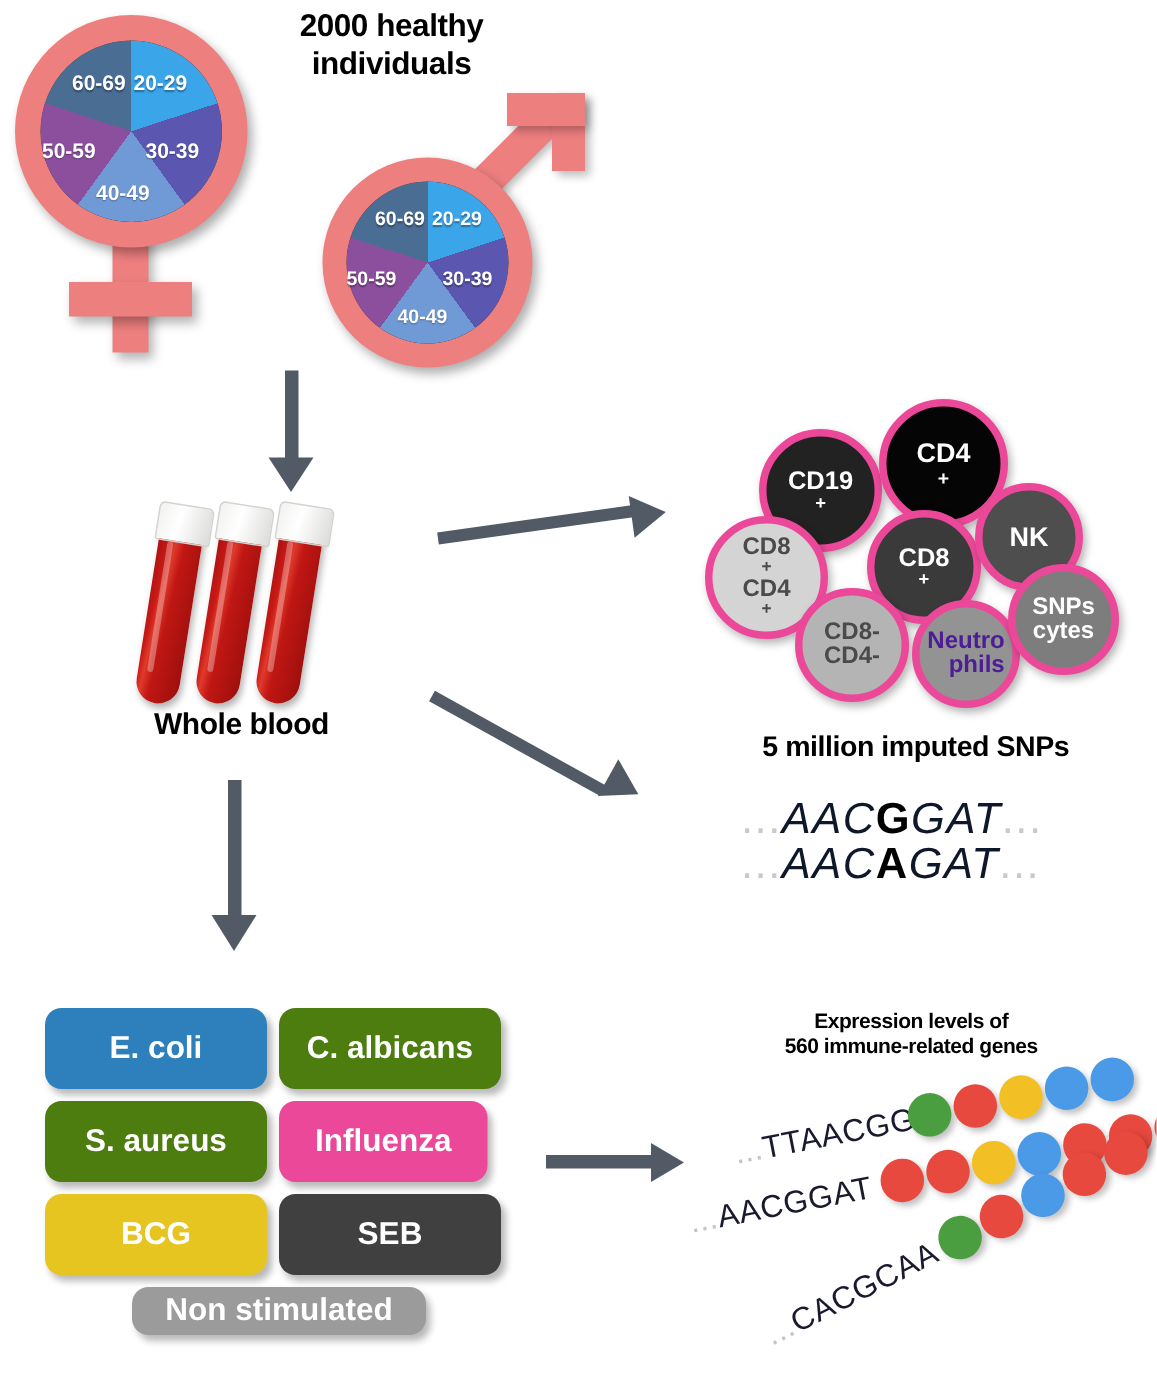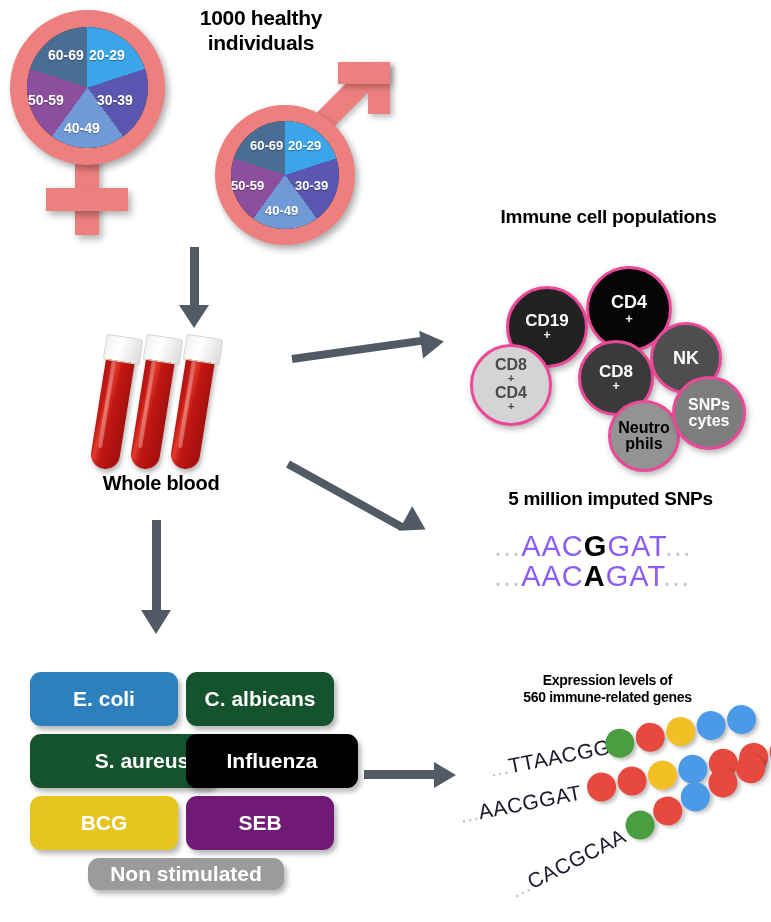--- a/index.html
+++ b/index.html
@@ -43,33 +43,33 @@
              background:linear-gradient(95deg,#a81010 0%,#c81a16 22%,#e03a2c 32%,#c01713 48%,#9d0f0d 100%);
              border-radius:2px 2px 15px 15px;
              box-shadow:2px 3px 5px rgba(0,0,0,.3);}
   .tube-cap{position:absolute;width:35px;height:24px;left:-3px;top:-12px;
             background:linear-gradient(100deg,#f2f2f0,#ffffff 40%,#dcdcda);
             border-radius:4px 4px 2px 2px;border:1px solid #d3d3d0;}
   .tube-gloss{position:absolute;left:6px;top:14px;width:4px;height:88px;
               background:rgba(255,255,255,.30);border-radius:3px;}
 
   
-  .cell{position:absolute;border-radius:50%;border:3px solid #ec4899;
+  .cell{position:absolute;border-radius:50%;border:5px solid #ec4899;
         box-sizing:border-box;display:flex;align-items:center;
         justify-content:center;text-align:center;font-weight:bold;
         line-height:1.02;box-shadow:2px 3px 6px rgba(0,0,0,.30);}
   .cell span{display:block;}
   .sup{font-size:.72em;vertical-align:super;}
 
   
   .seqrow{position:absolute;font-size:29px;font-weight:normal;
           font-family:"Liberation Sans","DejaVu Sans",sans-serif;
           white-space:nowrap;letter-spacing:1px;}
   .seqrow .dim{color:#c9c9c9;}
-  .seqrow .mid{color:#8b5cf6;}
+  .seqrow .mid{color:#0f172a;font-style:italic;}
   .seqrow .snp{color:#000;font-weight:bold;}
 
   
   .pill{position:absolute;border-radius:11px;color:#fff;font-weight:bold;
         display:flex;align-items:center;justify-content:center;
         font-size:21px;box-shadow:3px 4px 5px rgba(0,0,0,.28);}
 
   
   .strand{position:absolute;transform-origin:0 50%;}
   .strand-txt{position:absolute;font-size:21px;color:#1a1a2e;white-space:nowrap;
@@ -116,21 +116,21 @@
              #8b4f9e 216deg 288deg,
              #4a6d94 288deg 360deg);"></div>
     </div>
     <div class="slice-lbl" style="left:83px;top:78px;font-size:13px;">20-29</div>
     <div class="slice-lbl" style="left:90px;top:118px;font-size:13px;">30-39</div>
     <div class="slice-lbl" style="left:60px;top:143px;font-size:13px;">40-49</div>
     <div class="slice-lbl" style="left:26px;top:118px;font-size:13px;">50-59</div>
     <div class="slice-lbl" style="left:45px;top:78px;font-size:13px;">60-69</div>
   </div>
 
-  <div class="hd abs" id="title-1000" style="white-space:pre-line;">1000 healthy
+  <div class="hd abs" id="title-1000" style="white-space:pre-line;">2000 healthy
 individuals</div>
 
   <div>
     <div class="arrow-line" style="left:190px;top:247px;width:9px;height:62px;"></div>
     <div class="arrow-head" style="left:179px;top:305px;
          border-left:15px solid transparent;border-right:15px solid transparent;
          border-top:23px solid #525a66;"></div>
   </div>
 
   <div class="abs" style="left:100px;top:340px;width:140px;height:140px;">
@@ -172,21 +172,20 @@
          border-left:23px solid #525a66;transform:rotate(29deg);"></div>
   </div>
 
   <div>
     <div class="arrow-line" style="left:152px;top:520px;width:9px;height:94px;"></div>
     <div class="arrow-head" style="left:141px;top:610px;
          border-left:15px solid transparent;border-right:15px solid transparent;
          border-top:24px solid #525a66;"></div>
   </div>
 
-  <div class="hd abs" id="hd-immune">Immune cell populations</div>
 
   <div class="abs" id="immune-cluster" style="left:468px;top:240px;width:300px;height:185px;">
       <div class="cell" style="left: 38px; top: 46px; width: 82px; height: 82px; background: rgb(34, 34, 34); color: rgb(255, 255, 255); font-size: 17px;">
         <div>
           <span>CD19<span class="sup">+</span></span>
         </div>
       </div>
       <div class="cell" style="left: 118px; top: 26px; width: 86px; height: 86px; background: rgb(5, 5, 5); color: rgb(255, 255, 255); font-size: 18px;">
         <div>
           <span>CD4<span class="sup">+</span></span>
@@ -201,21 +200,27 @@
       <div class="cell" style="left: 110px; top: 100px; width: 76px; height: 76px; background: rgb(58, 58, 58); color: rgb(255, 255, 255); font-size: 17px;">
         <div>
           <span>CD8<span class="sup">+</span></span>
         </div>
       </div>
       <div class="cell" style="left: 182px; top: 82px; width: 72px; height: 72px; background: rgb(78, 78, 78); color: rgb(255, 255, 255); font-size: 18px;">
         <div>
           <span>NK</span>
         </div>
       </div>
-      <div class="cell" style="left: 140px; top: 160px; width: 72px; height: 72px; background: rgb(147, 147, 147); color: #000000; font-size: 16px;">
+      <div class="cell" style="left: 62px; top: 152px; width: 76px; height: 76px; background: rgb(180, 180, 180); color: rgb(74, 74, 74); font-size: 16px;">
+        <div>
+          <span>CD8-</span>
+          <span>CD4-</span>
+        </div>
+      </div>
+      <div class="cell" style="left: 140px; top: 160px; width: 72px; height: 72px; background: rgb(147, 147, 147); color: #4c1d95; font-size: 16px; text-align: right;">
         <div>
           <span>Neutro</span>
           <span>phils</span>
         </div>
       </div>
       <div class="cell" style="left: 204px; top: 136px; width: 74px; height: 74px; background: rgb(125, 125, 125); color: rgb(255, 255, 255); font-size: 16px;">
         <div>
           <span>SNPs</span>
           <span>cytes</span>
         </div>
@@ -229,33 +234,33 @@
   </div>
 
   <div class="seqrow" style="left:494px;top:560px;">
     <span class="dim">...</span><span class="mid">AAC</span><span class="snp">A</span><span class="mid">GAT</span><span class="dim">...</span>
   </div>
 
   <div class="abs" id="stimuli-panel" style="left:30px;top:672px;width:320px;height:230px;">
       <div class="pill" style="left: 0px; top: 0px; width: 148px; height: 54px; background: rgb(46, 128, 189);">
         <span>E. coli</span>
       </div>
-      <div class="pill" style="left: 156px; top: 0px; width: 148px; height: 54px; background: #14532d;">
+      <div class="pill" style="left: 156px; top: 0px; width: 148px; height: 54px; background: #4d7c0f;">
         <span>C. albicans</span>
       </div>
-      <div class="pill" style="left: 0px; top: 62px; width: 148px; height: 54px; background: #14532d; padding-left: 38px;">
+      <div class="pill" style="left: 0px; top: 62px; width: 148px; height: 54px; background: #4d7c0f;">
         <span>S. aureus</span>
       </div>
-      <div class="pill" style="left: 156px; top: 62px; width: 172px; height: 54px; background: #000000;">
+      <div class="pill" style="left: 156px; top: 62px; width: 139px; height: 54px; background: #ec4899;">
         <span>Influenza</span>
       </div>
       <div class="pill" style="left: 0px; top: 124px; width: 148px; height: 54px; background: rgb(230, 197, 32);">
         <span>BCG</span>
       </div>
-      <div class="pill" style="left: 156px; top: 124px; width: 148px; height: 54px; background: #701a75;">
+      <div class="pill" style="left: 156px; top: 124px; width: 148px; height: 54px; background: #404040;">
         <span>SEB</span>
       </div>
       <div class="pill" style="left: 58px; top: 186px; width: 196px; height: 32px; background: rgb(155, 155, 155);">
         <span>Non stimulated</span>
       </div>
     </div>
 
   <div>
     <div class="arrow-line" style="left:364px;top:770px;width:72px;height:9px;"></div>
     <div class="arrow-head" style="left:434px;top:762px;

